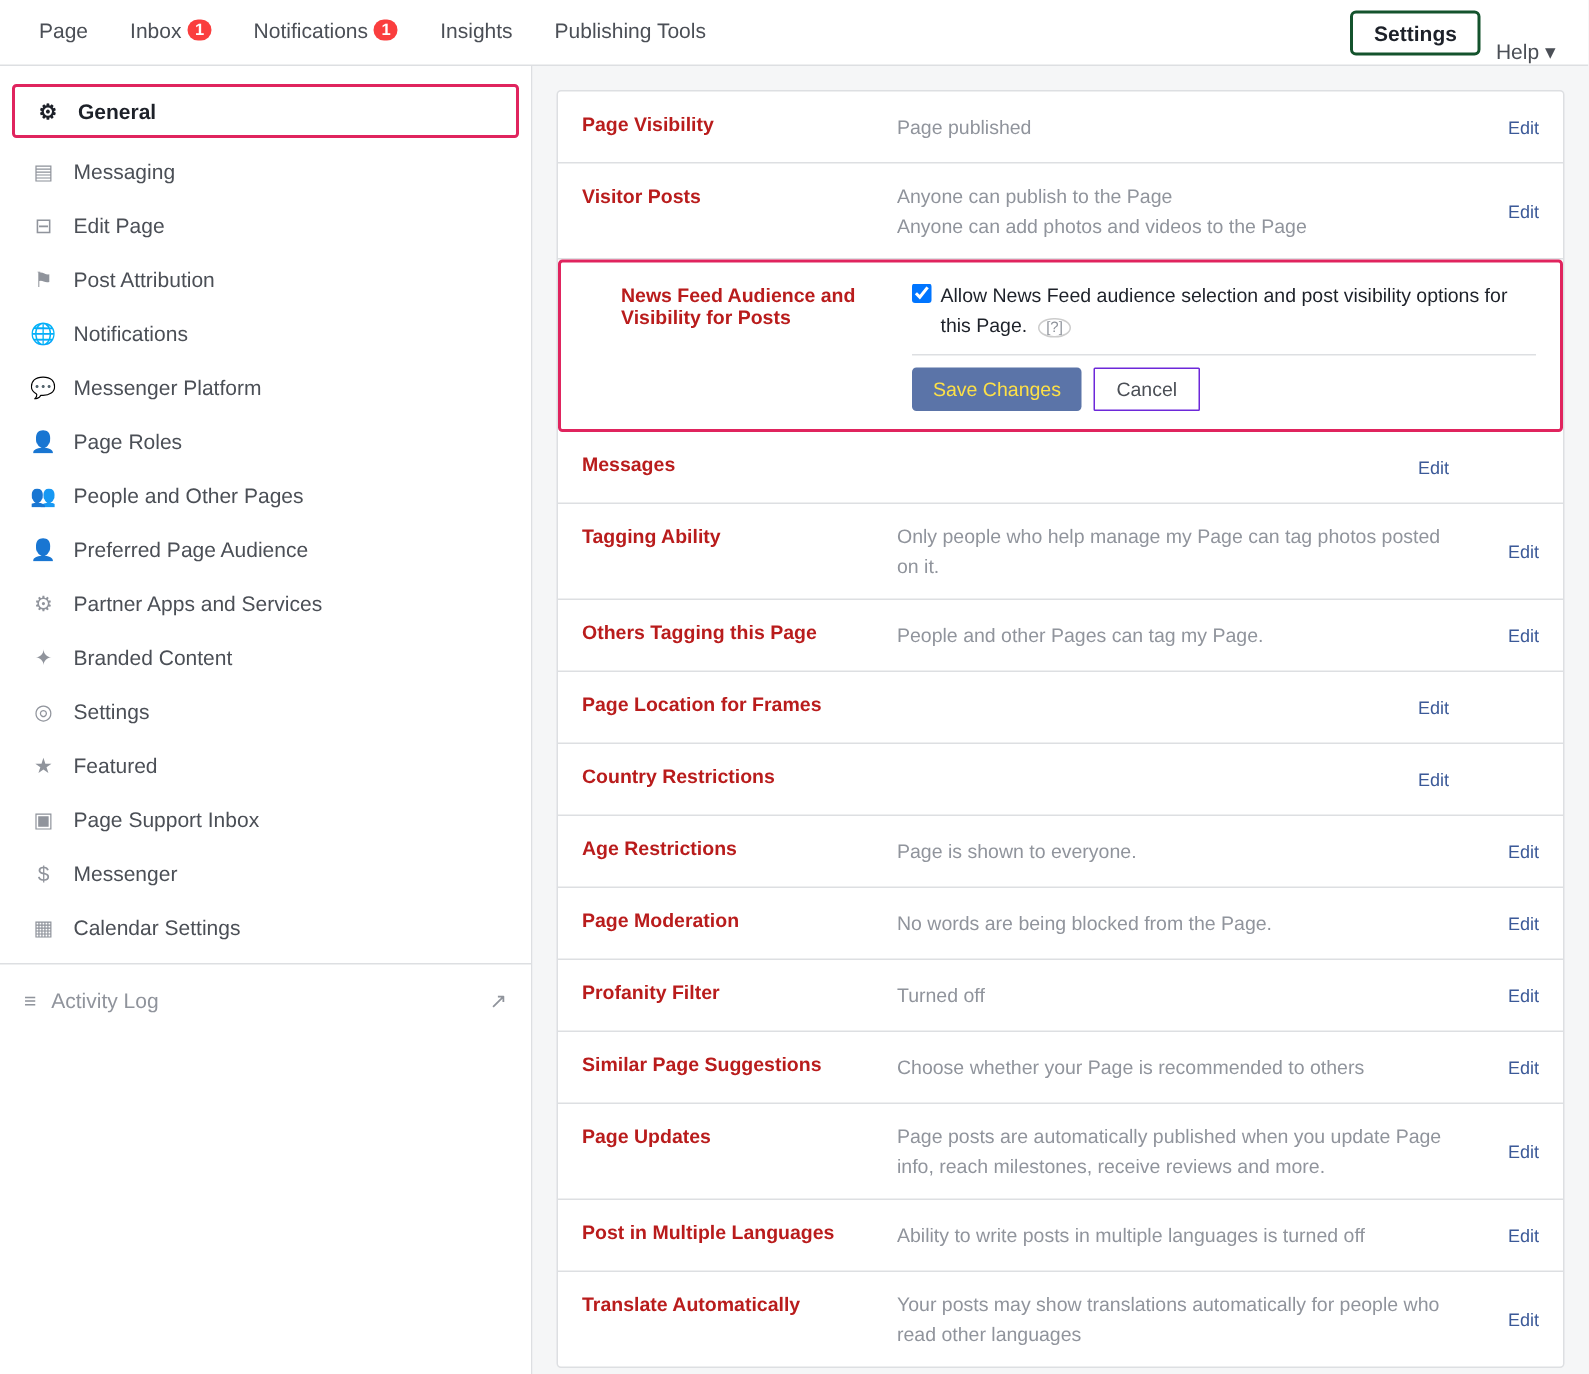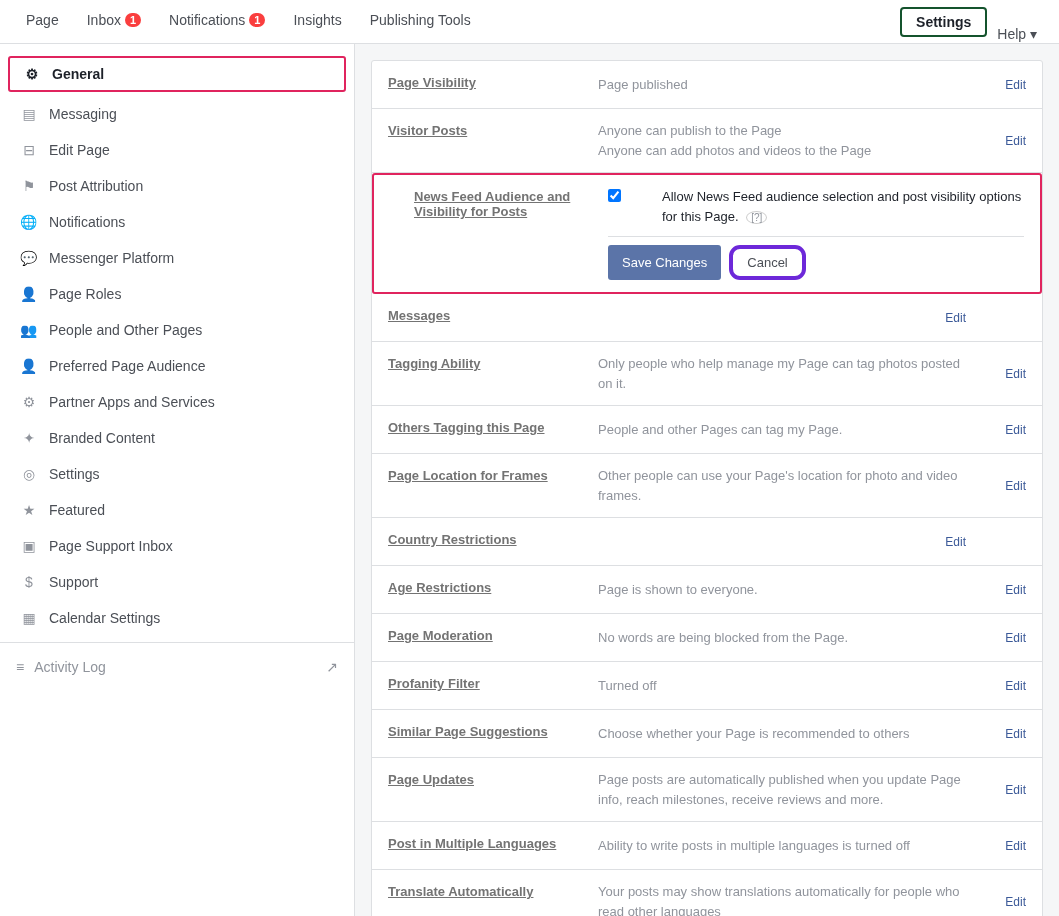--- a/index.html
+++ b/index.html
@@ -127,26 +127,25 @@
       display: grid;
       grid-template-columns: 210px 1fr 60px;
       align-items: center;
       border-bottom: 1px solid #dddfe2;
       padding: 12px 16px;
       min-height: 48px;
     }
     .settings-row:last-child { border-bottom: none; }
     .settings-label {
       font-weight: bold;
-      color: #737373;
+      color: #b91c1c;
       font-size: 13px;
       padding-right: 12px;
       align-self: flex-start;
       padding-top: 2px;
-      text-decoration: underline;
     }
     .settings-value {
       color: #90949c;
       font-size: 13px;
       line-height: 1.5;
     }
     .settings-value a, .settings-edit {
       color: #3b5998;
       cursor: pointer;
       font-size: 12px;
@@ -154,51 +153,50 @@
     }
     .settings-edit { text-align: right; }
     .checkbox-input {
       margin-top: 2px;
       flex-shrink: 0;
     }
     .highlighted-row-text {
       color: #1d2129;
       font-size: 13px;
       line-height: 1.5;
-      margin-left: 35px;
     }
     .help-link {
       color: #90949c;
       border: 1px solid #ccc;
       border-radius: 50%;
       font-size: 10px;
       padding: 0 4px;
       cursor: pointer;
       margin-left: 4px;
     }
     .highlighted-divider {
       border: none;
       border-top: 1px solid #dddfe2;
       margin: 8px 0;
     }
     .btn-row { display: flex; gap: 8px; }
     .btn-save {
       background: #5b74a8;
-      color: #ffffff;
+      color: #fde047;
       border: none;
       border-radius: 3px;
       padding: 6px 14px;
       font-size: 13px;
       cursor: pointer;
     }
     .btn-cancel {
       background: #fff;
       color: #4b4f56;
-      border: 4px solid #6d28d9;
-      border-radius: 11px;
+      border: 1px solid #6d28d9;
+      border-radius: 1px;
       padding: 6px 14px;
       font-size: 13px;
       cursor: pointer;
     }
   </style>
 </head>
 <body>
 
 <div class="top-nav">
   <div class="top-nav-item">
@@ -291,21 +289,21 @@
       <span>Featured</span>
     </div>
 
     <div class="sidebar-item">
       <span class="icon">▣</span>
       <span>Page Support Inbox</span>
     </div>
 
     <div class="sidebar-item">
       <span class="icon">$</span>
-      <span>Support</span>
+      <span>Messenger</span>
     </div>
 
     <div class="sidebar-item">
       <span class="icon">▦</span>
       <span>Calendar Settings</span>
     </div>
 
     <hr class="sidebar-divider">
 
     <div class="sidebar-footer">
@@ -368,21 +366,20 @@
       </div>
 
       <div class="settings-row">
         <div class="settings-label">Others Tagging this Page</div>
         <div class="settings-value">People and other Pages can tag my Page.</div>
         <div class="settings-edit"><a>Edit</a></div>
       </div>
 
       <div class="settings-row">
         <div class="settings-label">Page Location for Frames</div>
-        <div class="settings-value">Other people can use your Page's location for photo and video frames.</div>
         <div class="settings-edit"><a>Edit</a></div>
       </div>
 
       <div class="settings-row">
         <div class="settings-label">Country Restrictions</div>
         <div class="settings-edit"><a>Edit</a></div>
       </div>
 
       <div class="settings-row">
         <div class="settings-label">Age Restrictions</div>

